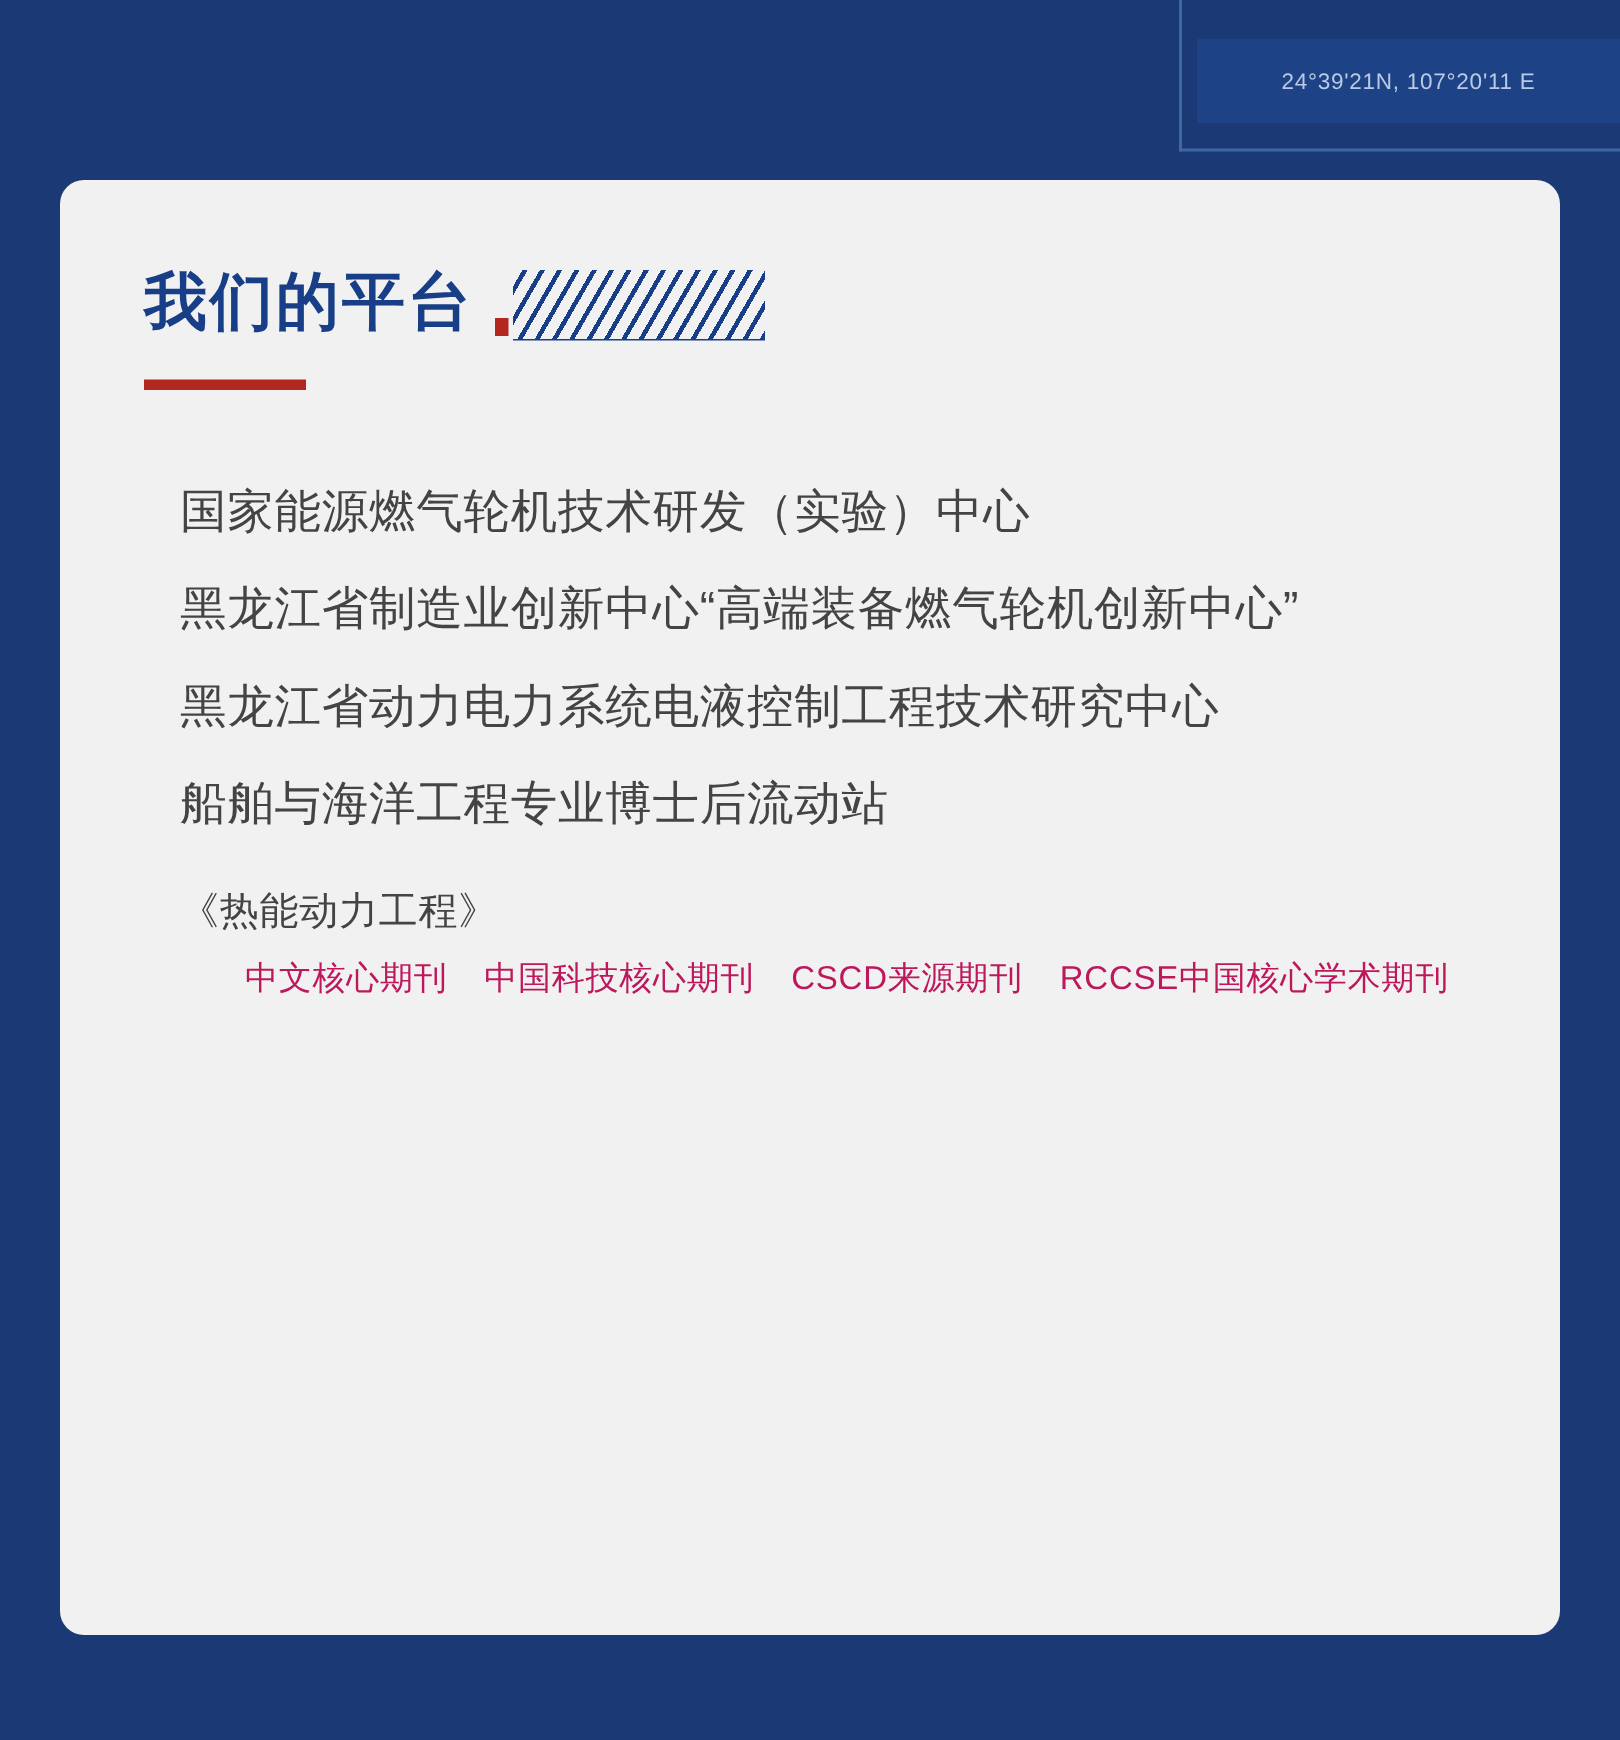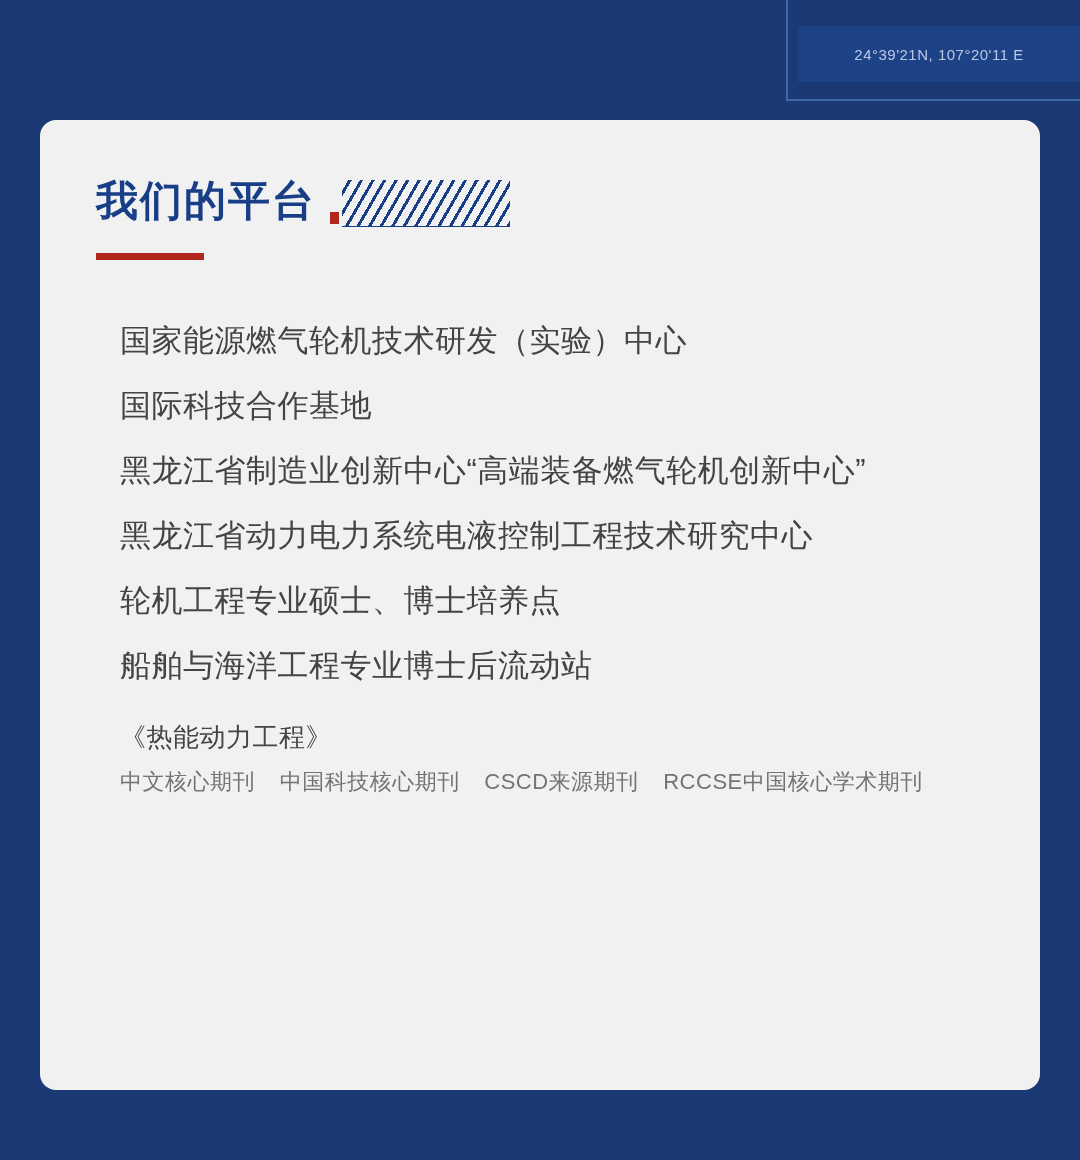--- a/index.html
+++ b/index.html
@@ -114,25 +114,26 @@
     white-space: nowrap;
   }
 
   .journal {
     color: #444444;
     font-size: 26px;
     padding-top: 22px;
     letter-spacing: 0.5px;
   }
   .journal-tags {
-    color: #737373;
+    color: #be185d;
     font-size: 22px;
     padding-top: 12px;
     letter-spacing: 0.5px;
     white-space: nowrap;
+    text-align: right;
   }
   .journal-tags span {
     margin-right: 18px;
   }
 </style>
 </head>
 <body>
 
 <div class="coord-frame"></div>
 <div class="coord-box">
@@ -142,24 +143,22 @@
 <div class="card">
 
   <div class="title-row">
     <div class="card-title">我们的平台</div>
     <div class="hatch"></div>
   </div>
   <div class="title-underline"></div>
 
   <div class="list">
     <div class="list-item">国家能源燃气轮机技术研发（实验）中心</div>
-    <div class="list-item">国际科技合作基地</div>
     <div class="list-item">黑龙江省制造业创新中心“高端装备燃气轮机创新中心”</div>
     <div class="list-item">黑龙江省动力电力系统电液控制工程技术研究中心</div>
-    <div class="list-item">轮机工程专业硕士、博士培养点</div>
     <div class="list-item">船舶与海洋工程专业博士后流动站</div>
 
     <div class="journal">《热能动力工程》</div>
     <div class="journal-tags">
       <span>中文核心期刊</span>
       <span>中国科技核心期刊</span>
       <span>CSCD来源期刊</span>
       <span>RCCSE中国核心学术期刊</span>
     </div>
   </div>

